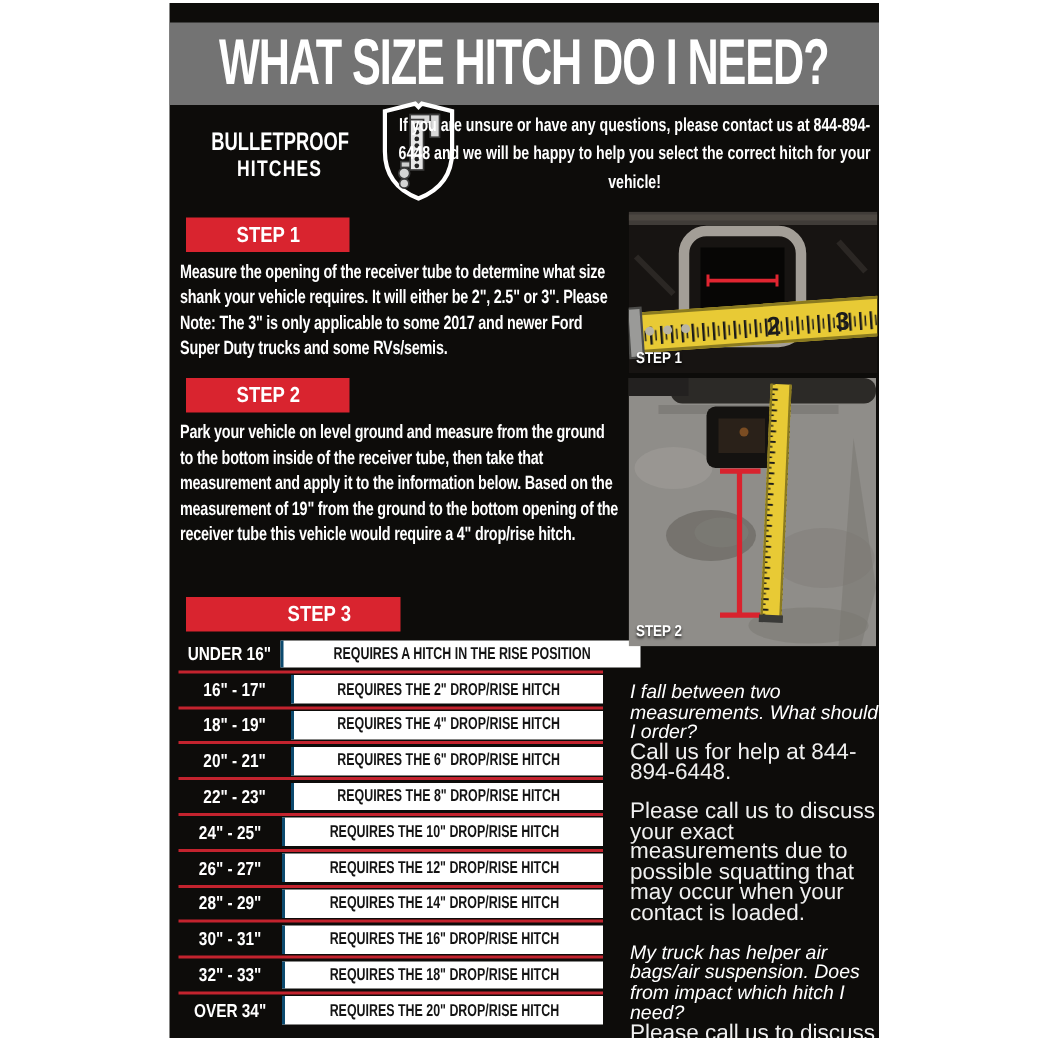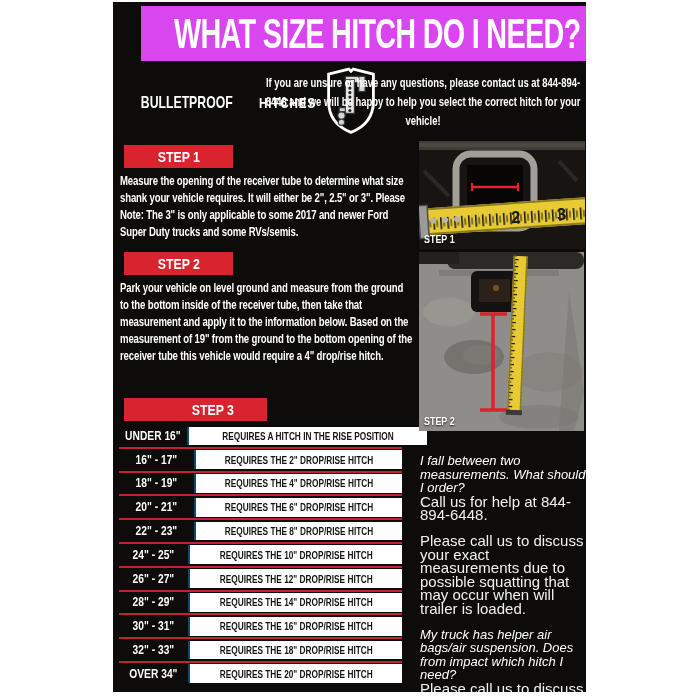--- a/index.html
+++ b/index.html
@@ -6,30 +6,30 @@
   body{
     width:700px;height:700px;background:#ffffff;position:relative;overflow:hidden;
     font-family:"Liberation Sans",sans-serif;
   }
   .poster{
     position:absolute;left:113px;top:2px;width:473px;height:690px;
     background:#0d0c0a;overflow:hidden;
   }
   
   .header{
-    position:absolute;left:0;top:4px;width:473px;height:55px;background:#d946ef;
-    display:flex;align-items:center;justify-content:center;margin-left:28px;
+    position:absolute;left:0;top:13px;width:473px;height:55px;background:#737373;
+    display:flex;align-items:center;justify-content:center;
   }
   .title{
     color:#fff;font-weight:800;font-size:40px;white-space:nowrap;
     transform:scale(0.72,1.08);letter-spacing:-1px;
   }
   
   .logo{position:absolute;left:10px;top:64px;width:148px;height:74px;display:flex;align-items:center;}
-  .logo-text{flex:1;display:flex;flex-direction:row;align-items:center;color:#fff;}
+  .logo-text{flex:1;display:flex;flex-direction:column;align-items:center;color:#fff;}
   .logo-line1{font-weight:800;font-size:17px;transform:scaleX(0.72);white-space:nowrap;letter-spacing:0;}
   .logo-line2{font-weight:800;font-size:15px;transform:scaleX(0.78);white-space:nowrap;margin-top:-1px;letter-spacing:1px;}
   .logo svg{flex:0 0 auto;}
   
   .intro{
     position:absolute;left:150px;top:72px;width:424px;
     transform:scaleX(0.755);transform-origin:0 0;
     color:#fff;font-weight:700;font-size:12.5px;line-height:19px;text-align:center;
   }
   
@@ -318,21 +318,21 @@
   </div>
 
   <div class="faq">
 
       <div class="faq-item">
         <div class="faq-q">I fall between two measurements. What should I order?</div>
         <div class="faq-a">Call us for help at 844-894-6448.</div>
       </div>
 
       <div class="faq-item">
-        <div class="faq-a">Please call us to discuss your exact measurements due to possible squatting that may occur when will trailer is loaded.</div>
+        <div class="faq-a">Please call us to discuss your exact measurements due to possible squatting that may occur when your contact is loaded.</div>
       </div>
 
       <div class="faq-item">
         <div class="faq-q">My truck has helper air bags/air suspension. Does from impact which hitch I need?</div>
         <div class="faq-a">Please call us to discuss your measurements and what you are towing.</div>
       </div>
     </div>
 
 </div>
 

